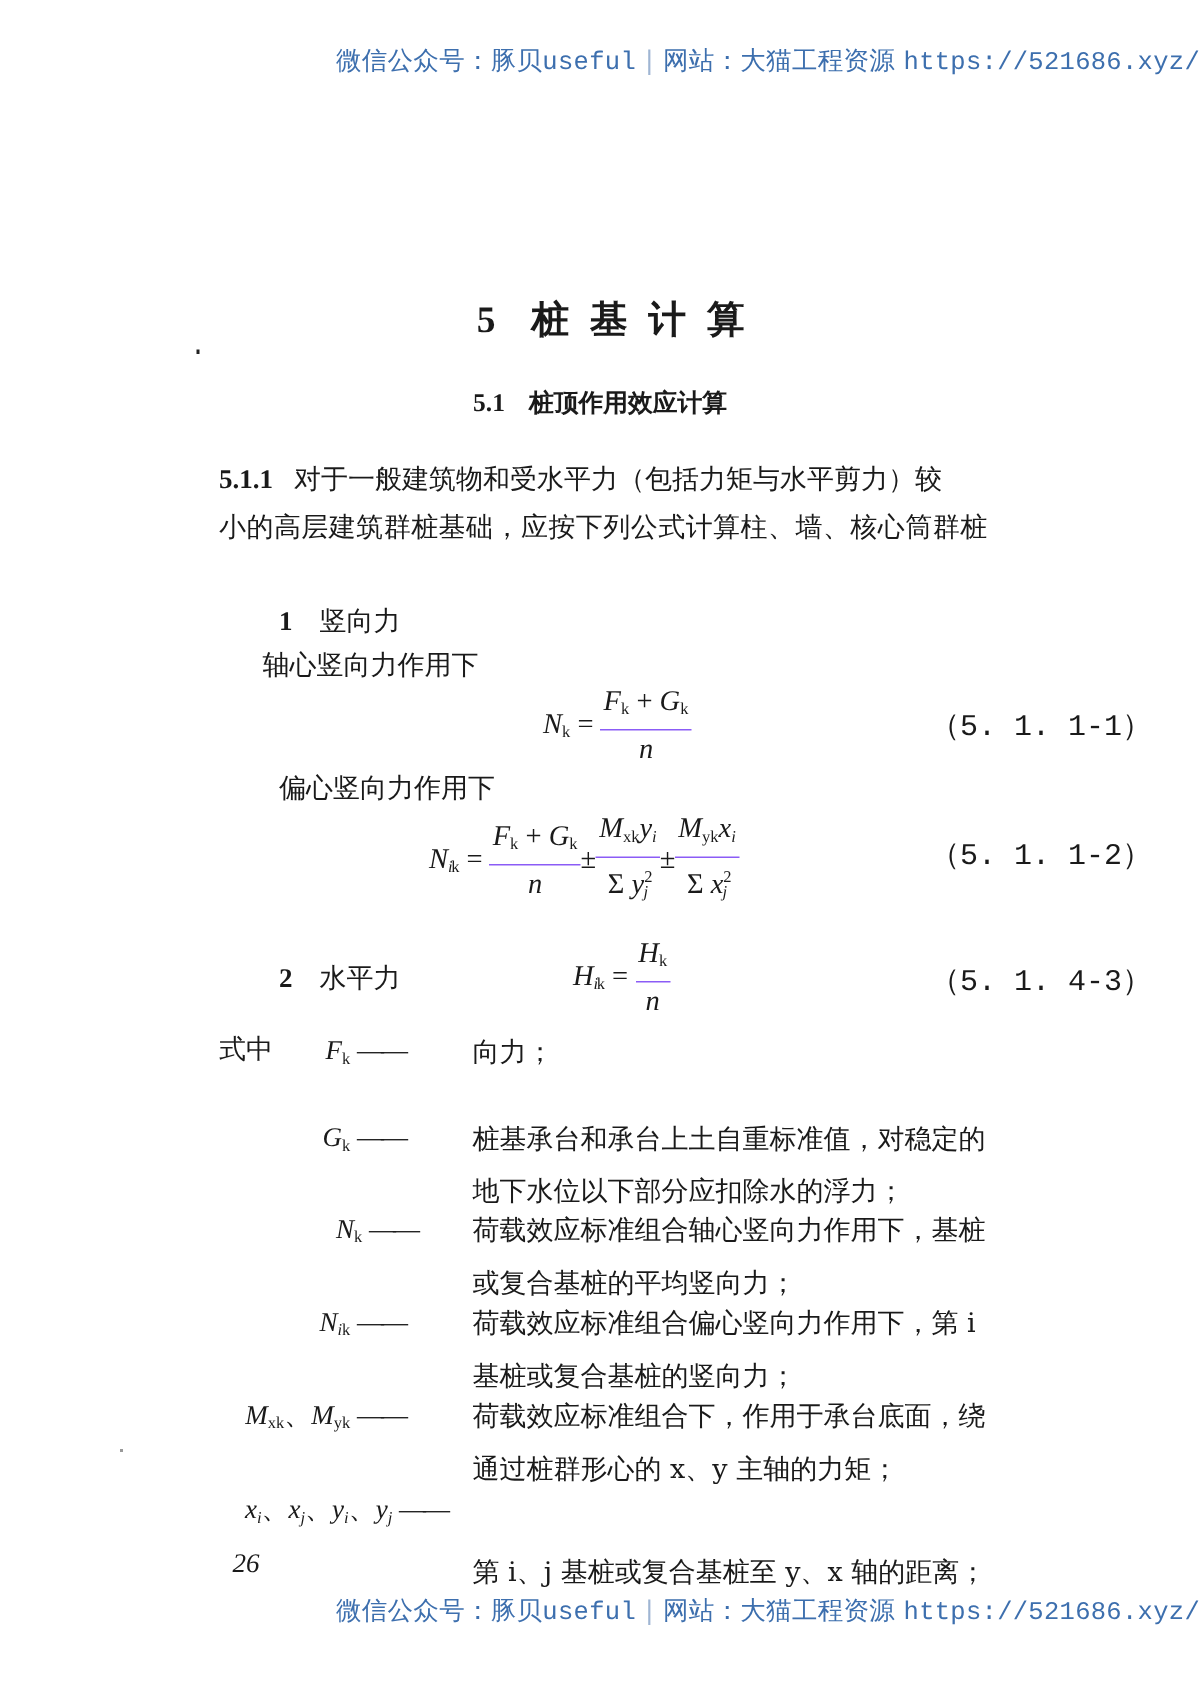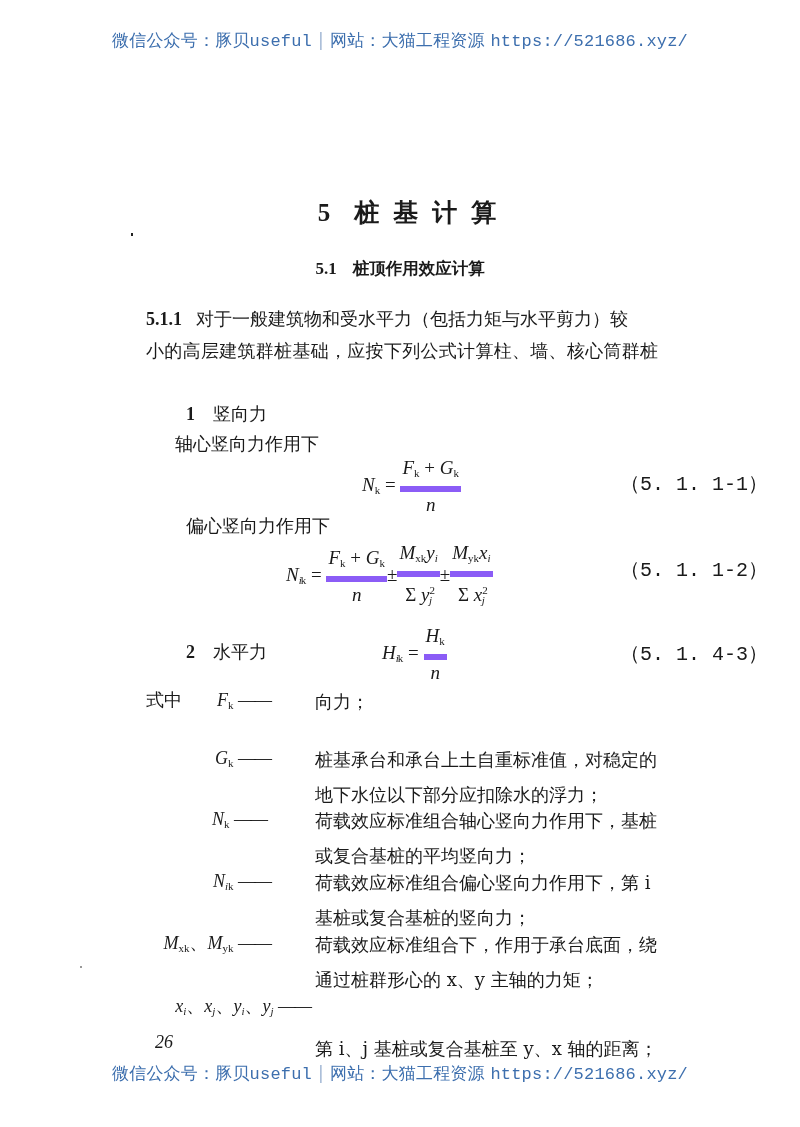--- a/index.html
+++ b/index.html
@@ -1,36 +1,36 @@
 <!DOCTYPE html>
 <html><head>
   <meta charset="utf-8">
   <style>
     html, body { margin:0; padding:0; background:#ffffff; }
     body { width:800px; height:1127px; position:relative; overflow:hidden;
            font-family:"DejaVu Serif","Liberation Serif",serif; color:#1a1a1a; }
-    .wm { position:absolute; left:0; width:800px; text-align:center;
+    .wm { position:absolute; left:0; width:800px; text-align:right;
           font-family:"DejaVu Sans","Liberation Sans",sans-serif; font-size:17px;
           color:#3d6fae; letter-spacing:0.2px; }
     .wm .mono { font-family:"Liberation Mono","DejaVu Sans Mono",monospace; font-size:17px; }
     .wm .sep { color:#9fb5d3; margin:0 6px; }
     .abs { position:absolute; }
     .chapter { left:14px; width:800px; text-align:center; top:196px; font-size:25px; font-weight:bold; letter-spacing:14px; }
     .chapter .num { font-family:"Liberation Serif",serif; margin-right:10px; }
     .section { left:0; width:800px; text-align:center; top:258px; font-size:16.5px; font-weight:bold; font-family:"DejaVu Sans","Liberation Sans",sans-serif; }
     .section .num { font-family:"Liberation Serif",serif; margin-right:16px; font-size:17px; }
     .para { font-size:18px; line-height:32px; }
     .bnum { font-family:"Liberation Serif",serif; font-weight:bold; }
     .math { font-family:"Liberation Serif","DejaVu Serif",serif; font-size:19px; }
     .i { font-style:italic; }
     sub.s { font-size:11px; font-style:normal; vertical-align:-3px; }
     sub.si { font-size:11px; font-style:italic; vertical-align:-3px; }
     sup.s { font-size:11px; vertical-align:7px; }
     .frac { display:inline-block; vertical-align:middle; text-align:center; }
-    .frac .top { display:block; border-bottom:6px solid #8b5cf6; padding:0 2px 2px; line-height:22px; }
+    .frac .top { display:block; border-bottom:1px solid #8b5cf6; padding:0 2px 2px; line-height:22px; }
     .frac .bot { display:block; padding-top:2px; line-height:22px; }
     .eqno { font-family:Liberation Mono, monospace; font-size:20px; }
     .def-sym { position:absolute; text-align:right; width:170px; font-family:"Liberation Serif",serif; font-size:18px; }
     .def-text { position:absolute; left:315px; width:400px; font-size:18px; line-height:35px; }
     .dash { letter-spacing:-2px; }
     .pageno { font-family:"Liberation Serif",serif; font-style:italic; font-size:18px; }
     .speck { position:absolute; background:#222; }
   </style>
 </head>
 <body>
@@ -105,39 +105,39 @@
   <div class="def-text" style="top:684px;">
       <div>向力；</div>
   </div>
 
   <div class="def-sym" style="left:100px;top:742px;line-height:32px;"><span class="i">G</span><sub class="s">k</sub> <span class="dash">——</span></div>
   <div class="def-text" style="top:742px;">
     <div>桩基承台和承台上土自重标准值，对稳定的</div>
       <div>地下水位以下部分应扣除水的浮力；</div>
   </div>
 
-  <div class="def-sym" style="left:96px;top:803px;line-height:32px;"><span class="i">N</span><sub class="s">k</sub> <span class="dash">——</span></div>
+  <div class="def-sym" style="left:108px;top:803px;line-height:32px;"><span class="i">N</span><sub class="s">k</sub> <span class="dash">——</span></div>
   <div class="def-text" style="top:803px;">
     <div>荷载效应标准组合轴心竖向力作用下，基桩</div>
       <div>或复合基桩的平均竖向力；</div>
   </div>
 
   <div class="def-sym" style="left:100px;top:865px;line-height:32px;"><span class="i">N</span><sub class="si">i</sub><sub class="s">k</sub> <span class="dash">——</span></div>
   <div class="def-text" style="top:865px;">
     <div>荷载效应标准组合偏心竖向力作用下，第 i</div>
       <div>基桩或复合基桩的竖向力；</div>
   </div>
 
   <div class="def-sym" style="left:100px;top:927px;line-height:32px;"><span class="i">M</span><sub class="s">xk</sub>、<span class="i">M</span><sub class="s">yk</sub> <span class="dash">——</span></div>
   <div class="def-text" style="top:927px;">
     <div>荷载效应标准组合下，作用于承台底面，绕</div>
       <div>通过桩群形心的 x、y 主轴的力矩；</div>
   </div>
 
-  <div class="def-sym" style="left:60px;width:250px;top:990px;line-height:32px;"><span class="i">x</span><sub class="si">i</sub>、<span class="i">x</span><sub class="si">j</sub>、<span class="i">y</span><sub class="si">i</sub>、<span class="i">y</span><sub class="si">j</sub> <span class="dash">——</span></div>
+  <div class="def-sym" style="left:48px;width:250px;top:990px;line-height:32px;"><span class="i">x</span><sub class="si">i</sub>、<span class="i">x</span><sub class="si">j</sub>、<span class="i">y</span><sub class="si">i</sub>、<span class="i">y</span><sub class="si">j</sub> <span class="dash">——</span></div>
   <div class="def-text" style="top:988px;margin-top:43px;">
     <div>第 i、j 基桩或复合基桩至 y、x 轴的距离；</div>
   </div>
 </div>
 
 <div class="speck" style="left:80px;top:966px;width:2px;height:2px;background:#999;"></div>
 
 <div class="abs pageno" style="left:155px;top:1032px;">26</div>
 
 <div class="wm" style="top:1062px;">

